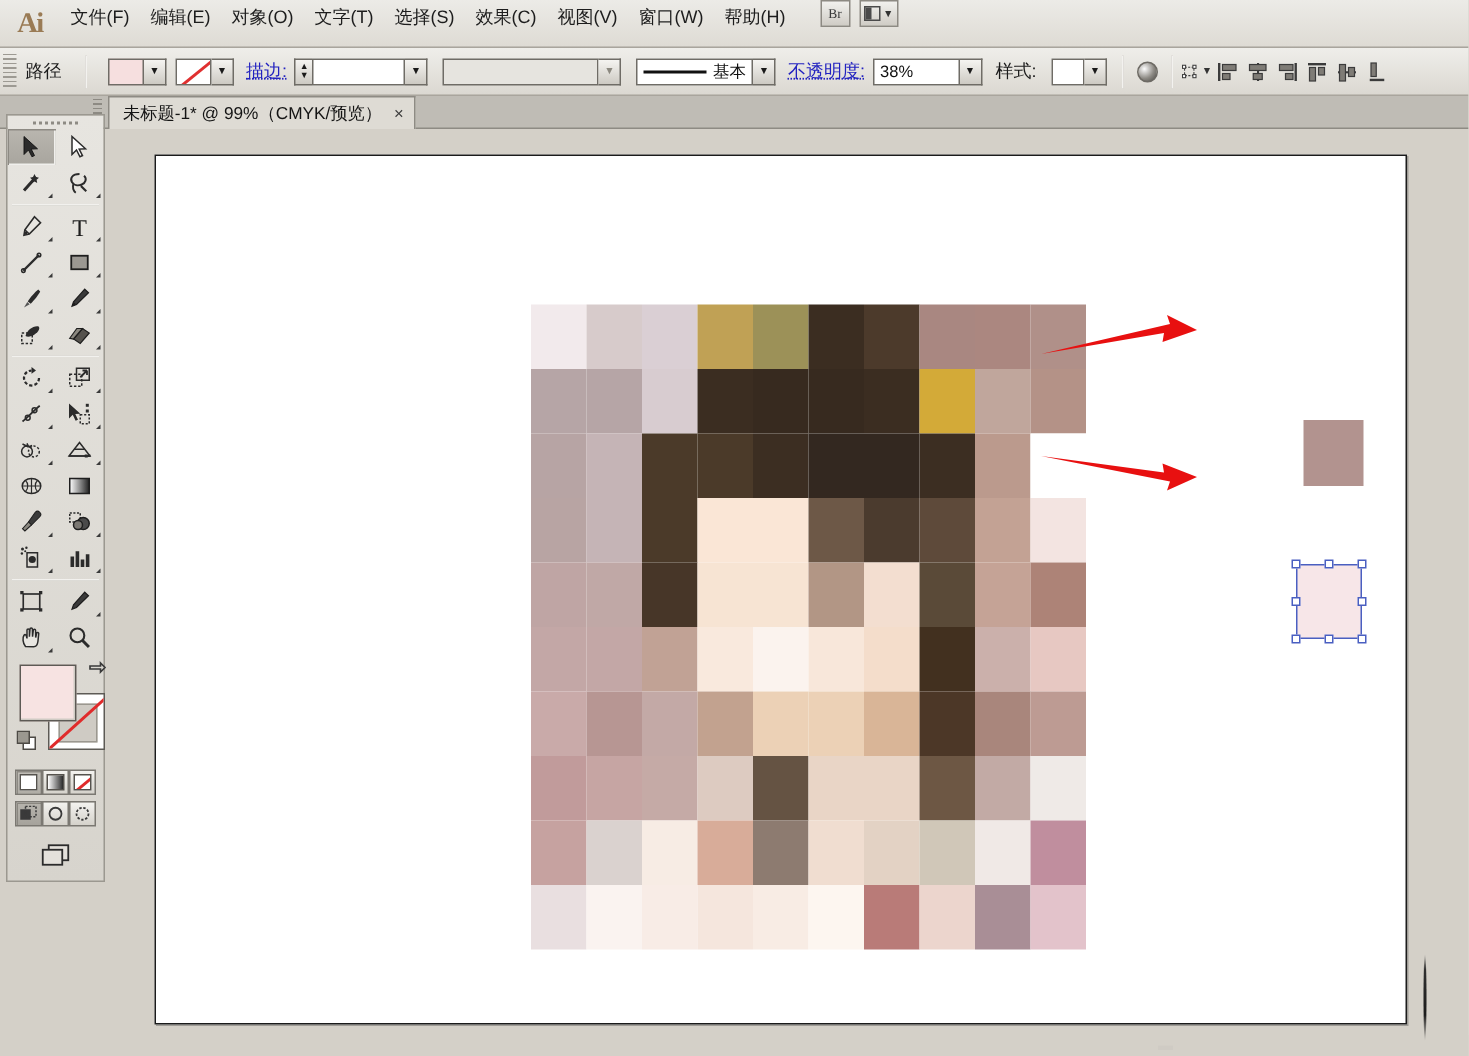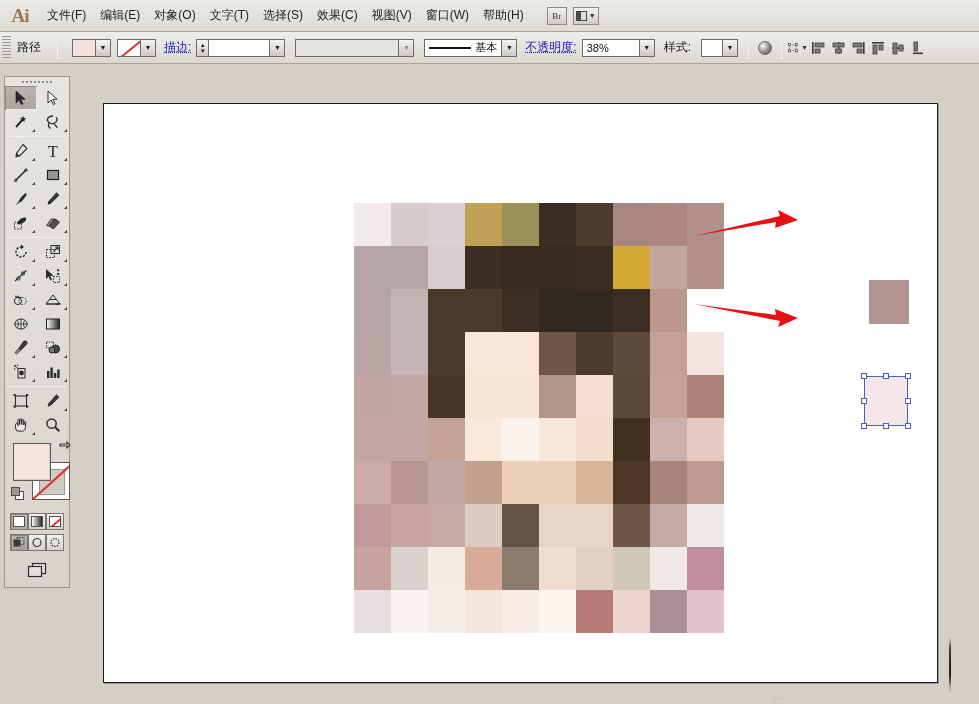--- a/index.html
+++ b/index.html
@@ -9,21 +9,21 @@
     background:#d4d0c8;
     -webkit-font-smoothing:none;
   }
   #app{ position:relative; width:979px; height:704px; background:#d4d0c8; }
 
   
   .menubar{
     position:absolute; left:0; top:0; width:979px; height:32px;
     background:linear-gradient(#ecebe7,#dedbd4);
     border-bottom:1px solid #a9a59d;
-    display:flex; align-items:center;
+    display:flex; align-items:flex-start;
   }
   .ai-logo{
     width:40px; height:32px; display:flex; align-items:center; justify-content:center;
     color:#9a7b55; font-weight:bold; font-size:19px; letter-spacing:-1px;
     font-family:"Liberation Serif","DejaVu Serif",serif;
   }
   .menu-item{
     padding:3px 7px; font-size:12px; color:#1d1d1d; white-space:nowrap;
     cursor:default;
   }
@@ -374,20 +374,27 @@
         </svg>
     </div>
     <div class="cb-icon">
       <svg width="10" height="14" viewBox="0 0 10 14">
           <rect x="0" y="11.5" width="10" height="1.6" fill="#3b3b3b"></rect>
           <rect x="1" y="1" width="3.5" height="9" fill="#7f7c76" stroke="#3b3b3b" stroke-width=".8"></rect>
         </svg>
     </div>
   </div>
 
+  <div class="tabbar">
+    <div class="tabgrip"></div>
+    <div class="doctab">
+      <span>未标题-1* @ 99%（CMYK/预览）</span>
+      <span class="tab-close">×</span>
+    </div>
+  </div>
 
   <div class="toolbox">
     <div class="tb-grip-dots">
       <i></i>
         <i></i>
         <i></i>
         <i></i>
         <i></i>
         <i></i>
         <i></i>

